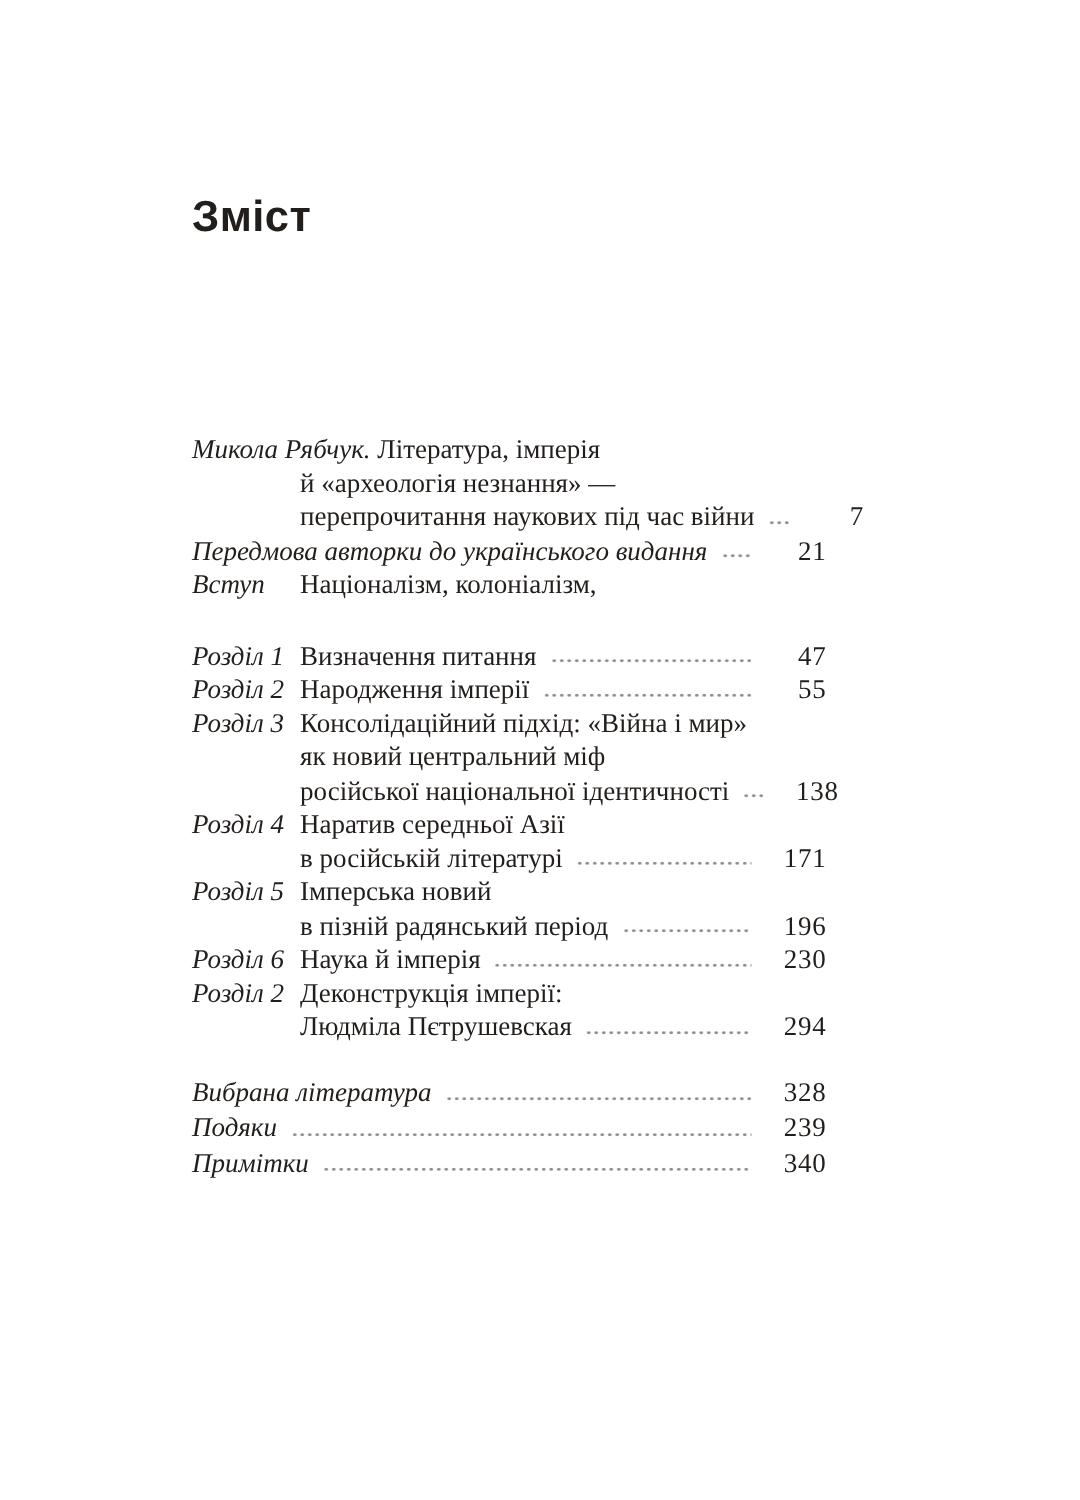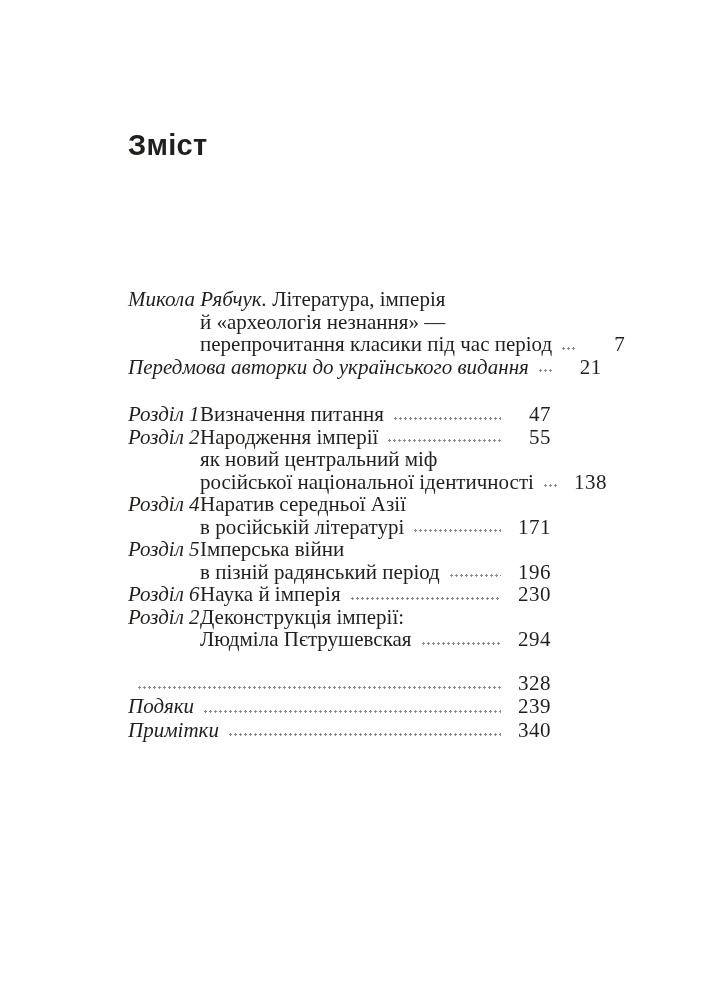--- a/index.html
+++ b/index.html
@@ -27,21 +27,21 @@
     font-size:29px;
     line-height:30px;
     letter-spacing:.3px;
     color:var(--text);
   }
   .toc{
     margin-top:128px;
   }
   .row{
     display:flex;
-    font-size:21px;
+    font-size:18px;
     line-height:22.5px;
     white-space:nowrap;
   }
   .row.back{line-height:23.5px;}
   .label{
     flex:0 0 72px;
     width:72px;
     font-style:italic;
     font-variant-numeric:oldstyle-nums;
     font-feature-settings:"onum" 1;
@@ -75,41 +75,49 @@
   <div class="toc" id="toc">
       <div class="row front">
         <span class="text"><span class="seg italic">Микола Рябчук. </span><span class="seg">Література, імперія</span></span>
       </div>
       <div class="row front">
         <span class="label"></span>
         <span class="text"><span class="seg">й «археологія незнання» —</span></span>
       </div>
       <div class="row front">
         <span class="label"></span>
-        <span class="text"><span class="seg">перепрочитання класики під час період</span></span>
+        <span class="text"><span class="seg">перепрочитання наукових під час війни</span></span>
         <span class="leader"></span>
         <span class="page-num">7</span>
       </div>
       <div class="row front">
         <span class="text"><span class="seg italic">Передмова авторки до українського видання</span></span>
         <span class="leader"></span>
         <span class="page-num">21</span>
+      </div>
+      <div class="row front">
+        <span class="label">Вступ</span>
+        <span class="text"><span class="seg">Націоналізм, колоніалізм,</span></span>
       </div>
       <div class="gap" style="height: 25px;"></div>
       <div class="row chapters">
         <span class="label">Розділ 1</span>
         <span class="text"><span class="seg">Визначення питання</span></span>
         <span class="leader"></span>
         <span class="page-num">47</span>
       </div>
       <div class="row chapters">
         <span class="label">Розділ 2</span>
         <span class="text"><span class="seg">Народження імперії</span></span>
         <span class="leader"></span>
         <span class="page-num">55</span>
+      </div>
+      <div class="row chapters">
+        <span class="label">Розділ 3</span>
+        <span class="text"><span class="seg">Консолідаційний підхід: «Війна і мир»</span></span>
       </div>
       <div class="row chapters">
         <span class="label"></span>
         <span class="text"><span class="seg">як новий центральний міф</span></span>
       </div>
       <div class="row chapters">
         <span class="label"></span>
         <span class="text"><span class="seg">російської національної ідентичності</span></span>
         <span class="leader"></span>
         <span class="page-num">138</span>
@@ -119,21 +127,21 @@
         <span class="text"><span class="seg">Наратив середньої Азії</span></span>
       </div>
       <div class="row chapters">
         <span class="label"></span>
         <span class="text"><span class="seg">в російській літературі</span></span>
         <span class="leader"></span>
         <span class="page-num">171</span>
       </div>
       <div class="row chapters">
         <span class="label">Розділ 5</span>
-        <span class="text"><span class="seg">Імперська війни</span></span>
+        <span class="text"><span class="seg">Імперська новий</span></span>
       </div>
       <div class="row chapters">
         <span class="label"></span>
         <span class="text"><span class="seg">в пізній радянський період</span></span>
         <span class="leader"></span>
         <span class="page-num">196</span>
       </div>
       <div class="row chapters">
         <span class="label">Розділ 6</span>
         <span class="text"><span class="seg">Наука й імперія</span></span>
@@ -145,20 +153,21 @@
         <span class="text"><span class="seg">Деконструкція імперії:</span></span>
       </div>
       <div class="row chapters">
         <span class="label"></span>
         <span class="text"><span class="seg">Людміла Пєтрушевская</span></span>
         <span class="leader"></span>
         <span class="page-num">294</span>
       </div>
       <div class="gap" style="height: 21px;"></div>
       <div class="row back">
+        <span class="text"><span class="seg italic">Вибрана література</span></span>
         <span class="leader"></span>
         <span class="page-num">328</span>
       </div>
       <div class="row back">
         <span class="text"><span class="seg italic">Подяки</span></span>
         <span class="leader"></span>
         <span class="page-num">239</span>
       </div>
       <div class="row back">
         <span class="text"><span class="seg italic">Примітки</span></span>

